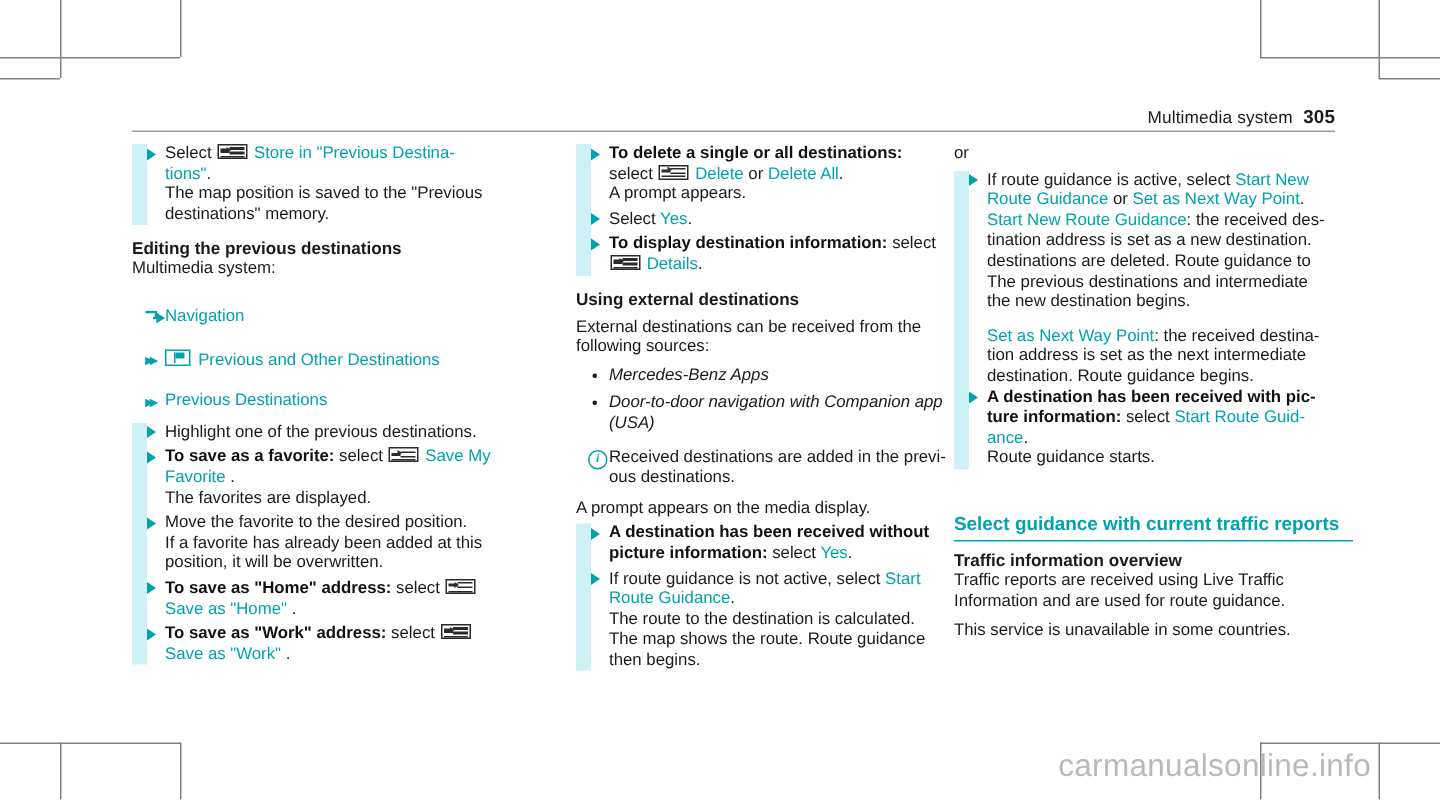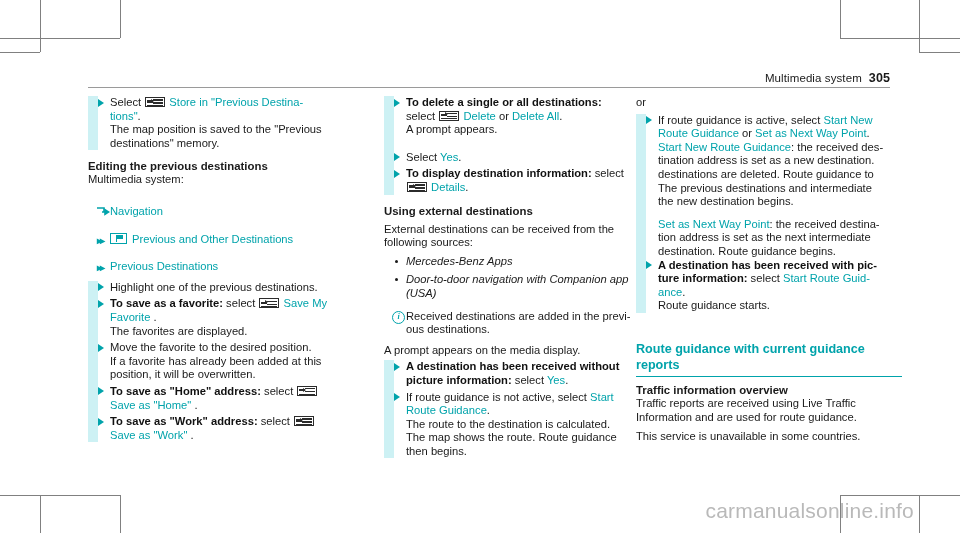--- a/index.html
+++ b/index.html
@@ -261,21 +261,21 @@
       <span class="tri"></span>
       <span class="b">To delete a single or all destinations:</span><br>
       <span>select</span>
       <span class="ico-btn"><i class="frame"></i><i class="l1"></i><i class="l2"></i><i class="l3"></i><i class="arw"></i><i class="arwh"></i></span>
       <span class="t">Delete</span>
       <span>or</span>
       <span class="t">Delete All</span><span>.</span>
       <div>A prompt appears.</div>
     </div>
 
-    <div class="step" style="margin-top:14px">
+    <div class="step" style="margin-top:3px">
       <span class="tri"></span>
       <span>Select</span>
       <span class="t">Yes</span><span>.</span>
     </div>
 
     <div class="step" style="margin-top:3px">
       <span class="tri"></span>
       <span class="b">To display destination information:</span>
       <span>select</span><br>
       <span class="ico-btn"><i class="frame"></i><i class="l1"></i><i class="l2"></i><i class="l3"></i><i class="arw"></i><i class="arwh"></i></span>
@@ -367,21 +367,21 @@
       <span class="b">ture information:</span>
       <span>select</span>
       <span class="t">Start Route Guid-</span><br>
       <span class="t">ance</span><span>.</span>
       <div>Route guidance starts.</div>
     </div>
   </div>
 
   <div style="height:26px"></div>
 
-  <div class="sec-head">Route guidance with current guidance reports</div>
+  <div class="sec-head">Select guidance with current traffic reports</div>
 
   <div style="height:6px"></div>
   <div class="h-sub" style="margin-top:0">Traffic information overview</div>
   <div class="p">Traffic reports are received using Live Traffic</div>
   <div class="p">Information and are used for route guidance.</div>
   <div style="height:6px"></div>
   <div class="p">This service is unavailable in some countries.</div>
 </div>
 
 <div class="watermark">carmanualsonline.info</div>

